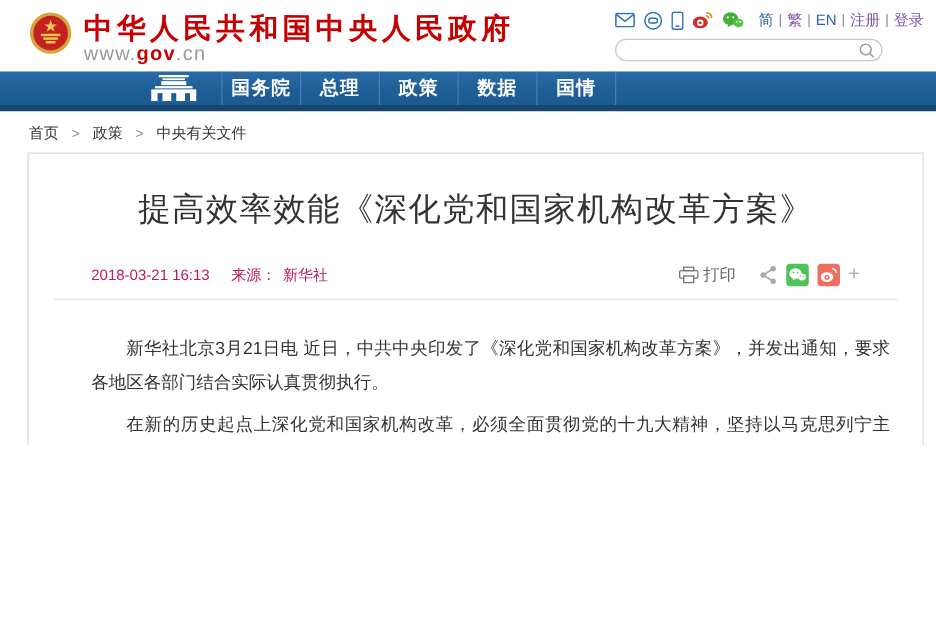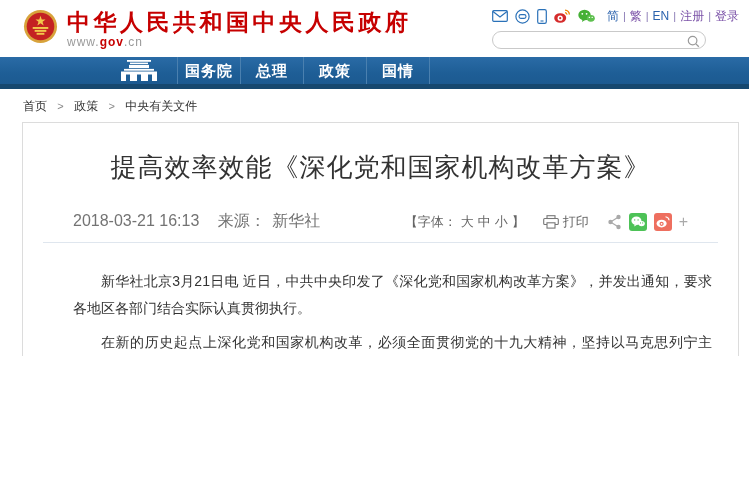--- a/index.html
+++ b/index.html
@@ -5,21 +5,21 @@
   * { box-sizing: border-box; }
   html,body { margin:0; padding:0; }
   body { font-family: "Liberation Sans", "DejaVu Sans", sans-serif; background:#fff; }
   .page { position:relative; width:749px; height:356px; overflow:hidden; background:#fff; }
 
   
   .header { position:relative; height:57px; background:#fff; }
   .logo { position:absolute; left:23px; top:9px; display:flex; align-items:flex-start; cursor:pointer; }
   .emblem { width:35px; height:35px; margin-right:9px; }
   .site-name { color:#c60000; font-size:23px; font-weight:bold; letter-spacing:3.5px; line-height:26px; white-space:nowrap; }
-  .site-url { font-size:12px; color:#9a9a9a; letter-spacing:1px; margin-top:0px; }
+  .site-url { font-size:16px; color:#9a9a9a; letter-spacing:1px; margin-top:0px; }
   .site-url .gov { color:#c60000; font-weight:bold; }
 
   .header-right { position:absolute; right:10px; top:7px; }
   .icon-row { display:flex; align-items:center; justify-content:flex-end; gap:7px; height:18px; }
   .hicon { display:inline-flex; align-items:center; cursor:pointer; }
   .qlinks { display:flex; align-items:center; gap:4px; margin-left:5px; font-size:12px; }
   .qlinks a { text-decoration:none; cursor:pointer; }
   .qsep { color:#8a7ab5; font-size:11px; }
   .q-blue { color:#2a62ad; }
   .q-purple { color:#7b52a8; }
@@ -38,21 +38,21 @@
   
   .breadcrumb { padding:9px 0 7px 23px; font-size:12px; color:#333; }
   .breadcrumb .bc-item { cursor:pointer; }
   .breadcrumb .bc-sep { color:#888; margin:0 7px; font-size:11px; }
 
   
   .content-box { margin-left:22px; width:717px; height:400px; border:1px solid #dcdcdc; background:#fff; }
   .article-title { text-align:center; margin:27px 40px 0; font-size:26px; font-weight:400; color:#333; letter-spacing:1px; }
 
   .meta-row { display:flex; justify-content:space-between; align-items:center; margin:26px 50px 0 50px; }
-  .meta-left { font-size:16px; color:#737373; }
+  .meta-left { font-size:12px; color:#be185d; }
   .meta-left span { margin-right:6px; }
   .meta-left .src-label { margin-left:8px; margin-right:2px; }
   .meta-right { display:flex; align-items:center; font-size:13px; color:#666; }
   .font-ctl span { margin:0 2px; }
   .font-opt { cursor:pointer; }
   .print-btn { display:inline-flex; align-items:center; margin-left:16px; cursor:pointer; color:#666; }
   .print-btn svg { margin-right:4px; }
   .share-group { display:inline-flex; align-items:center; margin-left:18px; gap:7px; }
   .sbtn { width:18px; height:18px; border-radius:3px; display:inline-flex; align-items:center; justify-content:center; cursor:pointer; }
   .sbtn.wechat { background:#4dc257; }
@@ -161,20 +161,21 @@
         <rect x="5" y="8.9" width="30" height="1.8"></rect>
         <rect x="2" y="11.5" width="36" height="9.5"></rect>
         <rect x="7" y="14.5" width="4" height="6.5" fill="#1e5e96"></rect>
         <rect x="18" y="14.5" width="4" height="6.5" fill="#1e5e96"></rect>
         <rect x="29" y="14.5" width="4" height="6.5" fill="#1e5e96"></rect>
       </svg>
     </div>
     <div class="nav-item">国务院</div>
     <div class="nav-item">总理</div>
     <div class="nav-item">政策</div>
+    <div class="nav-item">数据</div>
     <div class="nav-item">国情</div>
     <div class="nav-fill"></div>
   </div>
   <div class="nav-sub"></div>
 
   <div class="breadcrumb">
     <span class="bc-item">首页</span>
     <span class="bc-sep">&gt;</span>
     <span class="bc-item">政策</span>
     <span class="bc-sep">&gt;</span>
@@ -184,23 +185,20 @@
   <div class="content-box">
     <h1 class="article-title">提高效率效能《深化党和国家机构改革方案》</h1>
 
     <div class="meta-row">
       <div class="meta-left">
         <span>2018-03-21 16:13</span>
         <span class="src-label">来源：</span>
         <span>新华社</span>
       </div>
       <div class="meta-right">
-        <span class="font-ctl">
-          <span>【字体：</span><span class="font-opt">大</span><span class="font-opt">中</span><span class="font-opt">小</span><span>】</span>
-        </span>
         <span class="print-btn">
           <svg width="16" height="14" viewBox="0 0 16 14">
               <rect x="4" y="0.7" width="8" height="2.8" fill="none" stroke="#777" stroke-width="1.1"></rect>
               <rect x="0.7" y="3.5" width="14.6" height="6" rx="1" fill="none" stroke="#777" stroke-width="1.1"></rect>
               <rect x="4" y="7.8" width="8" height="5.3" fill="#fff" stroke="#777" stroke-width="1.1"></rect>
             </svg>
           <span>打印</span>
         </span>
         <span class="share-group">
           <span class="share-nodes">

